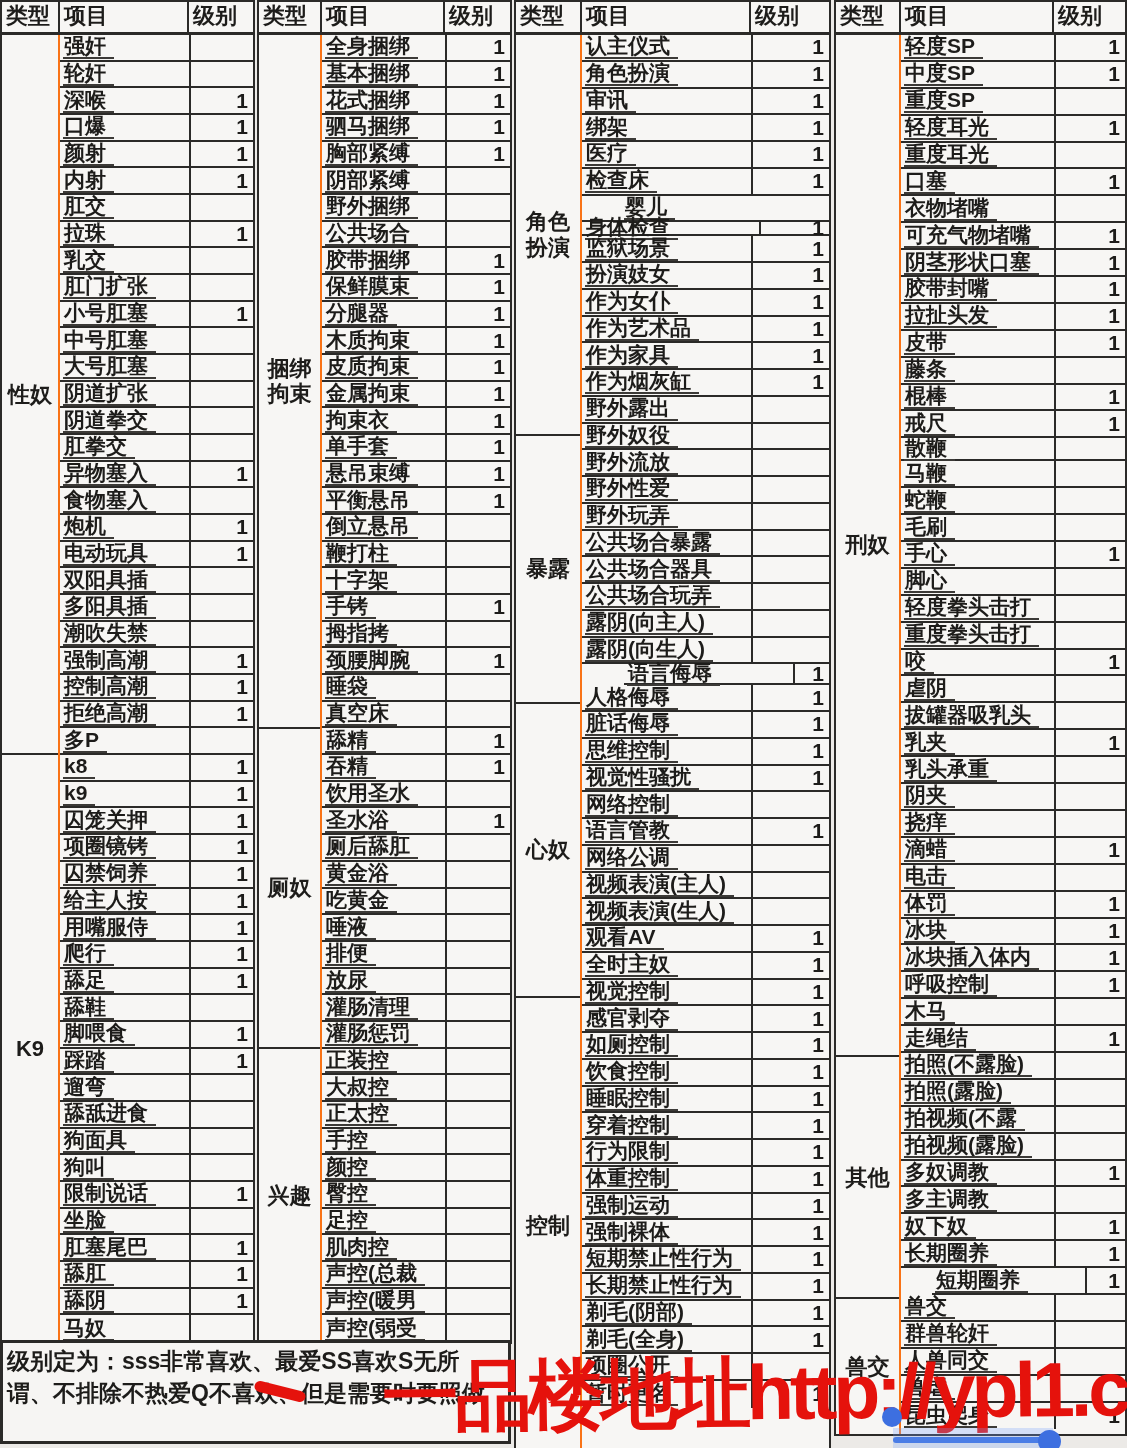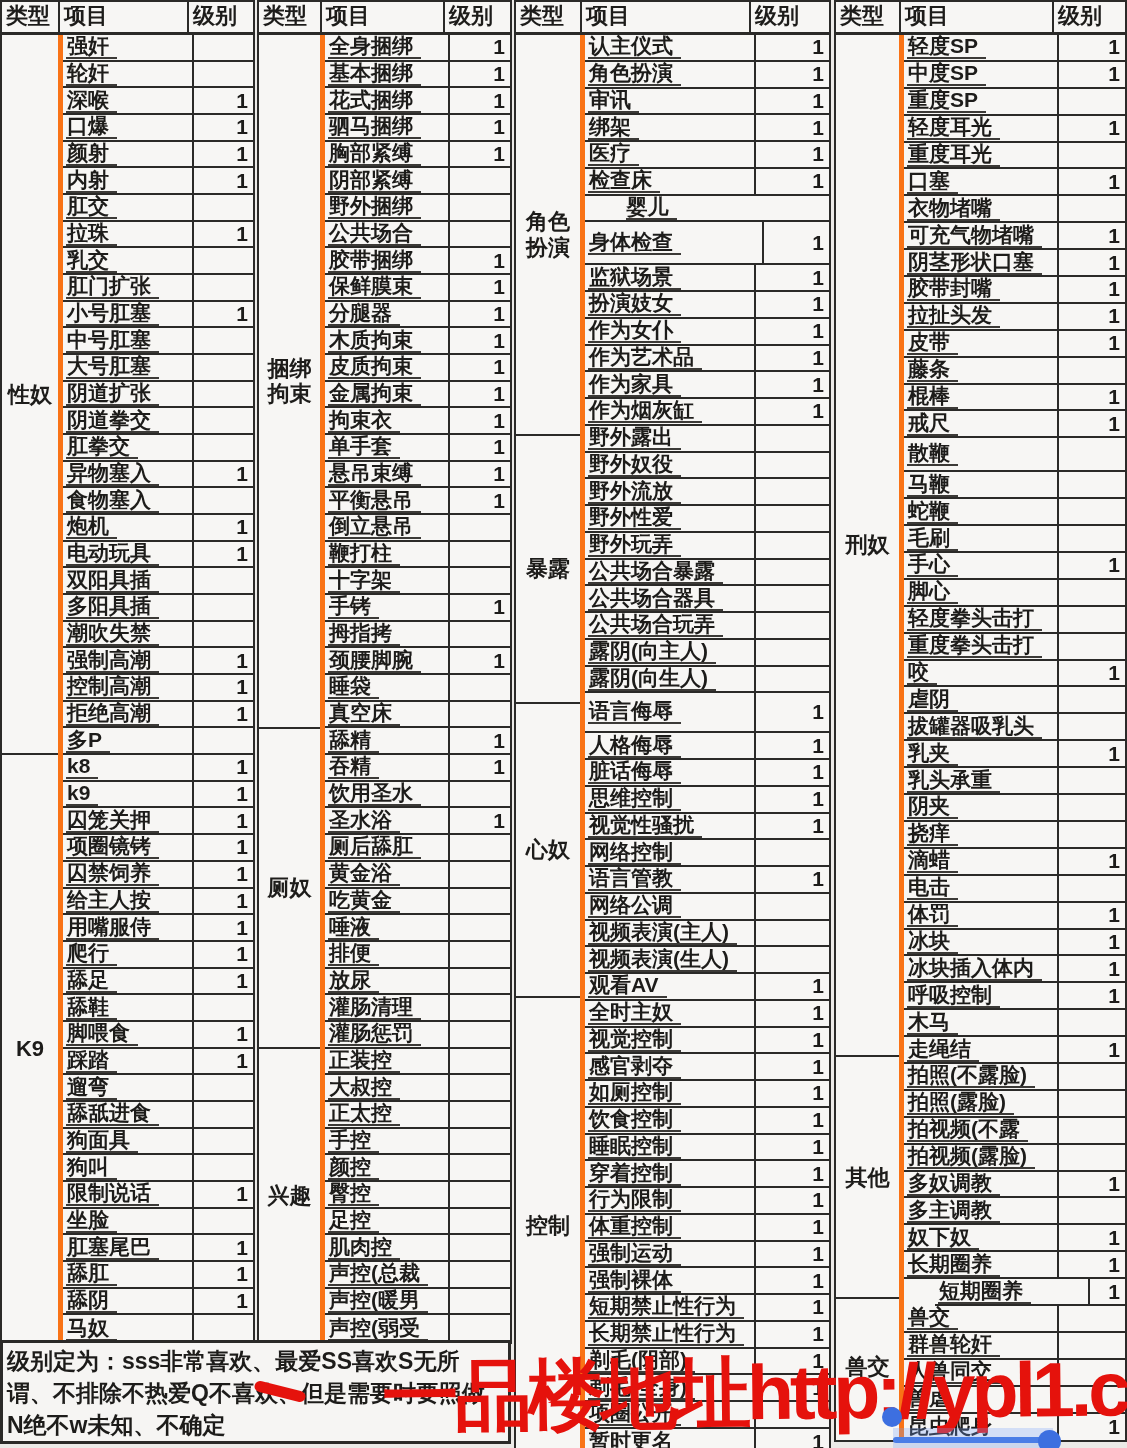--- a/index.html
+++ b/index.html
@@ -28,21 +28,21 @@
   .ghead .h-item{width:var(--iw);border-left:2px solid #2b2a28;}
   .ghead .h-level{flex:1;border-left:2px solid #2b2a28;}
   .ul{display:inline-block;border-bottom:2px solid #3c3a37;padding:0 8px 1px 1px;max-width:100%;box-sizing:border-box;}
   .ghead .h-item .ul{padding-right:58px;}
   .gbody{display:flex;align-items:stretch;}
   .typecol{width:var(--tw);display:flex;flex-direction:column;box-sizing:border-box;}
   .cat{box-sizing:border-box;display:flex;align-items:center;justify-content:center;
     text-align:center;font-size:22px;font-weight:600;line-height:1.15;
     border-bottom:2px solid #2b2a28;word-break:break-all;padding:0 2px;}
   .cat:last-child{border-bottom:none;}
-  .rowscol{flex:1;border-left:5px solid #f97316;display:flex;flex-direction:column;}
+  .rowscol{flex:1;border-left:2px solid #f97316;display:flex;flex-direction:column;}
   .row{display:flex;box-sizing:border-box;border-bottom:2px solid #2b2a28;align-items:center;}
   .rowscol .row:last-child{border-bottom:none;}
   .icell{width:var(--iw);box-sizing:border-box;padding-left:3px;font-size:21px;font-weight:600;
     white-space:nowrap;overflow:hidden;line-height:1;}
   .lcell{flex:1;box-sizing:border-box;border-left:2px solid #2b2a28;height:100%;
     display:flex;align-items:center;justify-content:flex-end;
     padding-right:5px;font-size:21px;font-weight:600;}
   .note{
     position:absolute;left:0;top:1340px;width:511px;height:104px;
     box-sizing:border-box;border:3px solid #2b2a28;background:#f6f5f3;
@@ -565,21 +565,21 @@
             <div class="lcell">1</div>
           </div>
           <div class="row" style="height: 26.755px;">
             <div class="icell"><span class="ul">检查床</span></div>
             <div class="lcell">1</div>
           </div>
           <div class="row" style="height: 26.755px; flex-direction: column;">
             <div class="icell"><span class="ul">婴儿</span></div>
             <div class="lcell"></div>
           </div>
-          <div class="row" style="height: 43px; gap: 8px;">
+          <div class="row" style="height: 14px; gap: 8px;">
             <div class="icell"><span class="ul">身体检查</span></div>
             <div class="lcell">1</div>
           </div>
           <div class="row" style="height: 26.755px;">
             <div class="icell"><span class="ul">监狱场景</span></div>
             <div class="lcell">1</div>
           </div>
           <div class="row" style="height: 26.755px;">
             <div class="icell"><span class="ul">扮演妓女</span></div>
             <div class="lcell">1</div>
@@ -633,21 +633,21 @@
             <div class="lcell"></div>
           </div>
           <div class="row" style="height: 26.755px;">
             <div class="icell"><span class="ul">露阴(向主人)</span></div>
             <div class="lcell"></div>
           </div>
           <div class="row" style="height: 26.755px;">
             <div class="icell"><span class="ul">露阴(向生人)</span></div>
             <div class="lcell"></div>
           </div>
-          <div class="row" style="height: 40px;">
+          <div class="row" style="height: 21px; margin-left: 42px;">
             <div class="icell"><span class="ul">语言侮辱</span></div>
             <div class="lcell">1</div>
           </div>
           <div class="row" style="height: 26.755px;">
             <div class="icell"><span class="ul">人格侮辱</span></div>
             <div class="lcell">1</div>
           </div>
           <div class="row" style="height: 26.755px;">
             <div class="icell"><span class="ul">脏话侮辱</span></div>
             <div class="lcell">1</div>
@@ -833,21 +833,21 @@
             <div class="lcell"></div>
           </div>
           <div class="row" style="height: 26.9px;">
             <div class="icell"><span class="ul">棍棒</span></div>
             <div class="lcell">1</div>
           </div>
           <div class="row" style="height: 26.9px;">
             <div class="icell"><span class="ul">戒尺</span></div>
             <div class="lcell">1</div>
           </div>
-          <div class="row" style="height: 34px;">
+          <div class="row" style="height: 23px;">
             <div class="icell"><span class="ul">散鞭</span></div>
             <div class="lcell"></div>
           </div>
           <div class="row" style="height: 26.9px;">
             <div class="icell"><span class="ul">马鞭</span></div>
             <div class="lcell"></div>
           </div>
           <div class="row" style="height: 26.9px;">
             <div class="icell"><span class="ul">蛇鞭</span></div>
             <div class="lcell"></div>
@@ -989,21 +989,20 @@
             <div class="lcell">1</div>
           </div>
         </div>
       </div>
     </div>
   </div>
 
 <div class="note">
   <div>级别定为：sss非常喜欢、最爱SS喜欢S无所</div>
   <div>谓、不排除不热爱Q不喜欢、但是需要时要照做</div>
-  <div>N绝不w未知、不确定</div>
 </div>
 
 <div class="wm-tick"></div>
 <div class="wm">一品楼地址http://ypl1.cc/</div>
 
 <div class="sel-rect"></div>
 <div class="sel-bar"></div>
 <div class="sel-dot l"></div>
 <div class="sel-dot r"></div>
 

